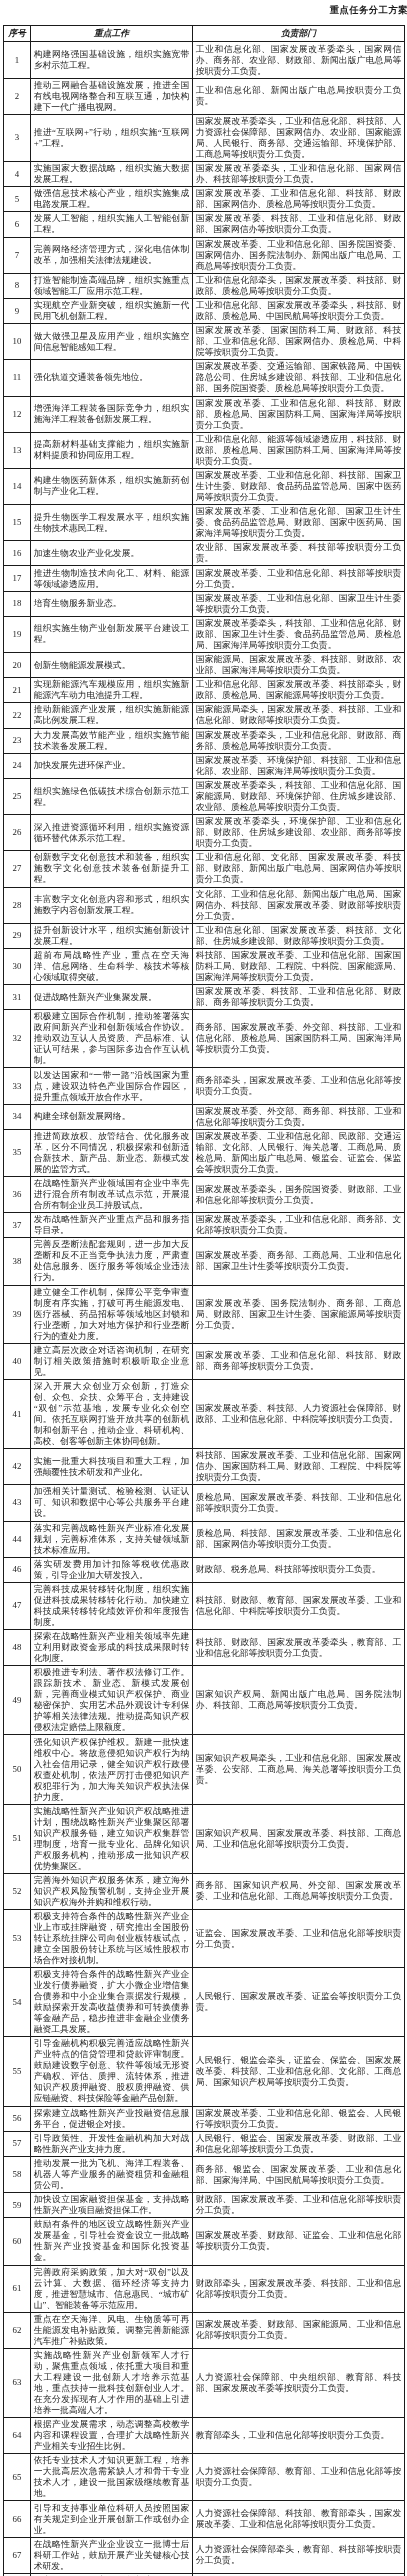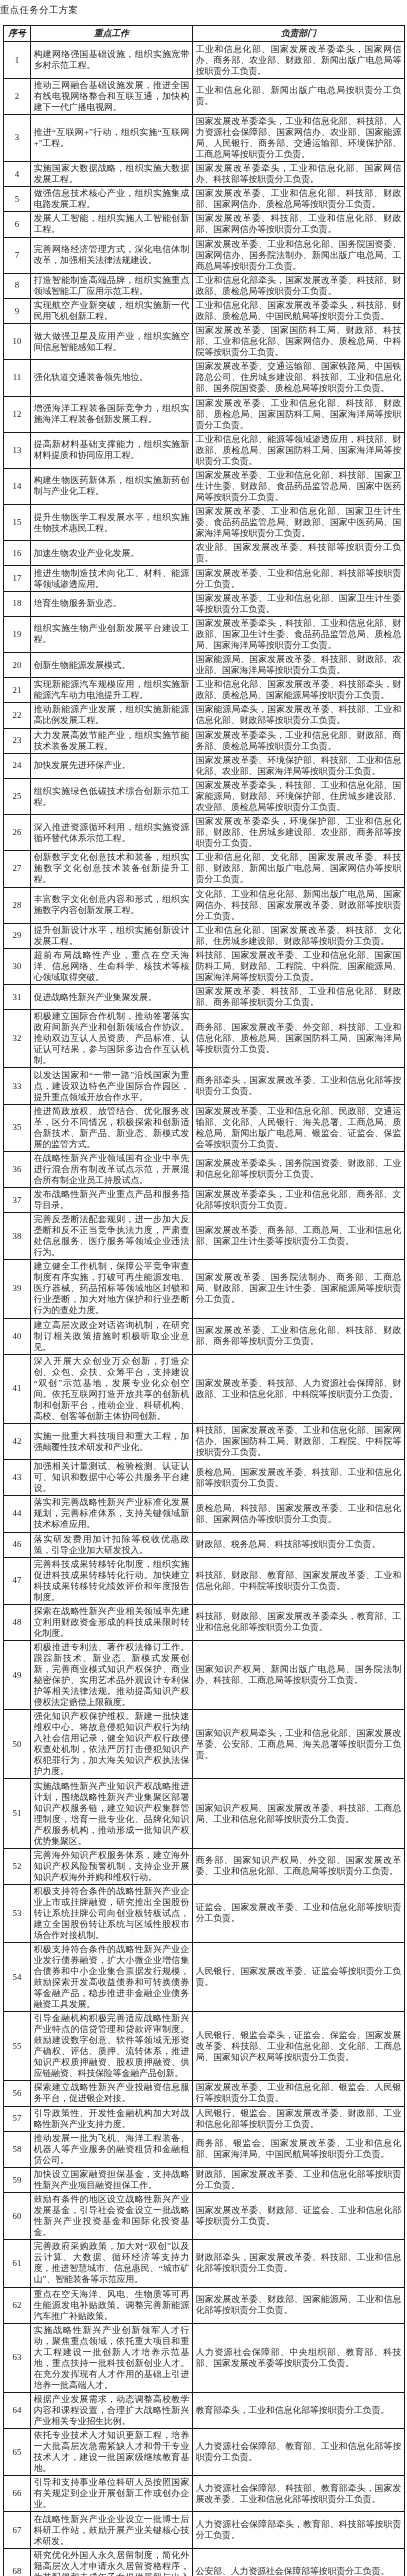--- a/index.html
+++ b/index.html
@@ -10,22 +10,22 @@
     font-family: "Liberation Serif", "DejaVu Serif", serif;
   }
   .page {
     width: 408px;
     margin: 0 auto;
     padding-top: 3.3px;
     box-sizing: border-box;
   }
   .doc-title {
     font-size: 9.3px;
-    font-weight: normal;
-    text-align: left;
+    font-weight: bold;
+    text-align: right;
     margin: 1.1px 0 7.7px 0;
     letter-spacing: 0.5px;
   }
   table.task-table {
     width: 402px;
     margin: 0 auto;
     border-collapse: collapse;
     table-layout: fixed;
     font-size: 8.8px;
     line-height: 11px;
@@ -268,20 +268,25 @@
     <td class="cell-work">积极建立国际合作机制，推动签署落实政府间新兴产业和创新领域合作协议。推动双边互认人员资质、产品标准、认证认可结果，参与国际多边合作互认机制。</td>
     <td class="cell-dept">商务部、国家发展改革委、外交部、科技部、工业和信息化部、质检总局、国家国防科工局、国家海洋局等按职责分工负责。</td>
   </tr>
 
   <tr>
     <td class="cell-no">33</td>
     <td class="cell-work">以发达国家和“一带一路”沿线国家为重点，建设双边特色产业国际合作园区，提升重点领域开放合作水平。</td>
     <td class="cell-dept">商务部牵头，国家发展改革委、工业和信息化部等按职责分工负责。</td>
   </tr>
 
+  <tr>
+    <td class="cell-no">34</td>
+    <td class="cell-work">构建全球创新发展网络。</td>
+    <td class="cell-dept">国家发展改革委、外交部、商务部、科技部、工业和信息化部等按职责分工负责。</td>
+  </tr>
 
   <tr>
     <td class="cell-no">35</td>
     <td class="cell-work">推进简政放权、放管结合、优化服务改革，区分不同情况，积极探索和创新适合新技术、新产品、新业态、新模式发展的监管方式。</td>
     <td class="cell-dept">国家发展改革委、工业和信息化部、民政部、交通运输部、文化部、人民银行、海关总署、工商总局、质检总局、新闻出版广电总局、银监会、证监会、保监会等按职责分工负责。</td>
   </tr>
 
   <tr>
     <td class="cell-no">36</td>
     <td class="cell-work">在战略性新兴产业领域国有企业中率先进行混合所有制改革试点示范，开展混合所有制企业员工持股试点。</td>

